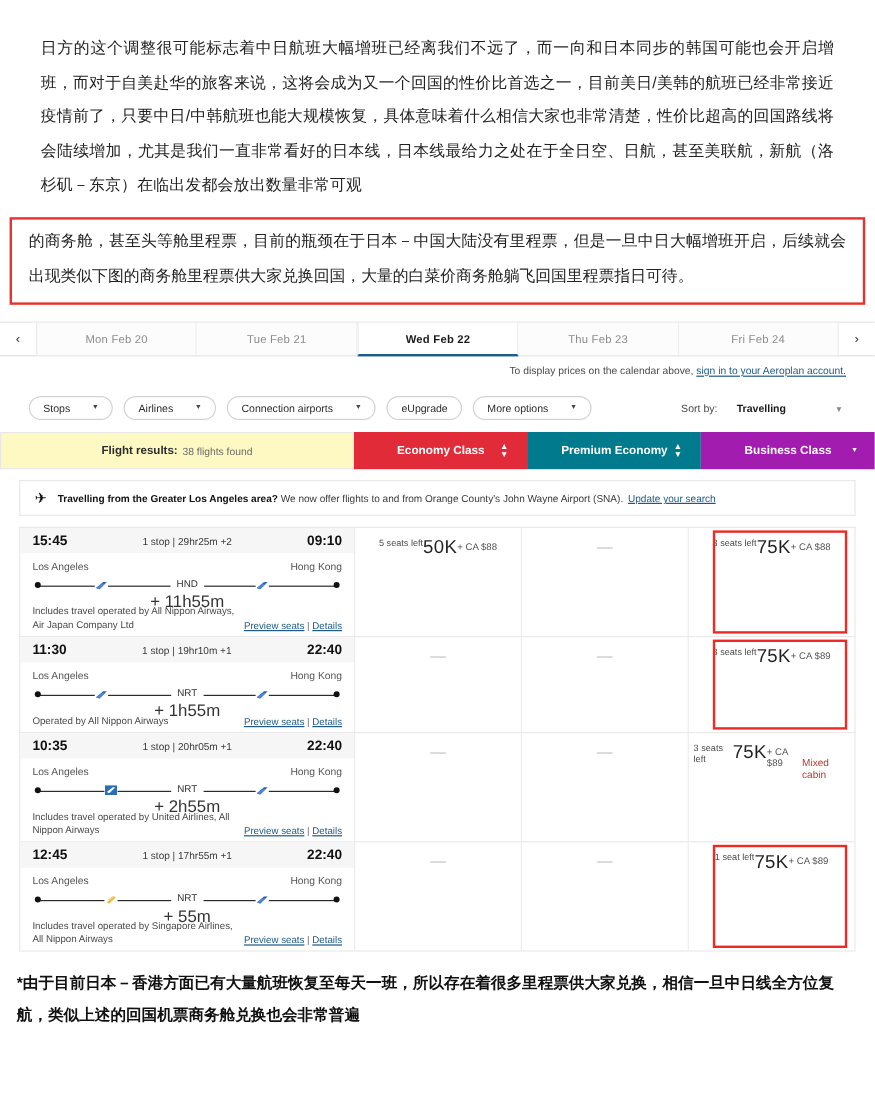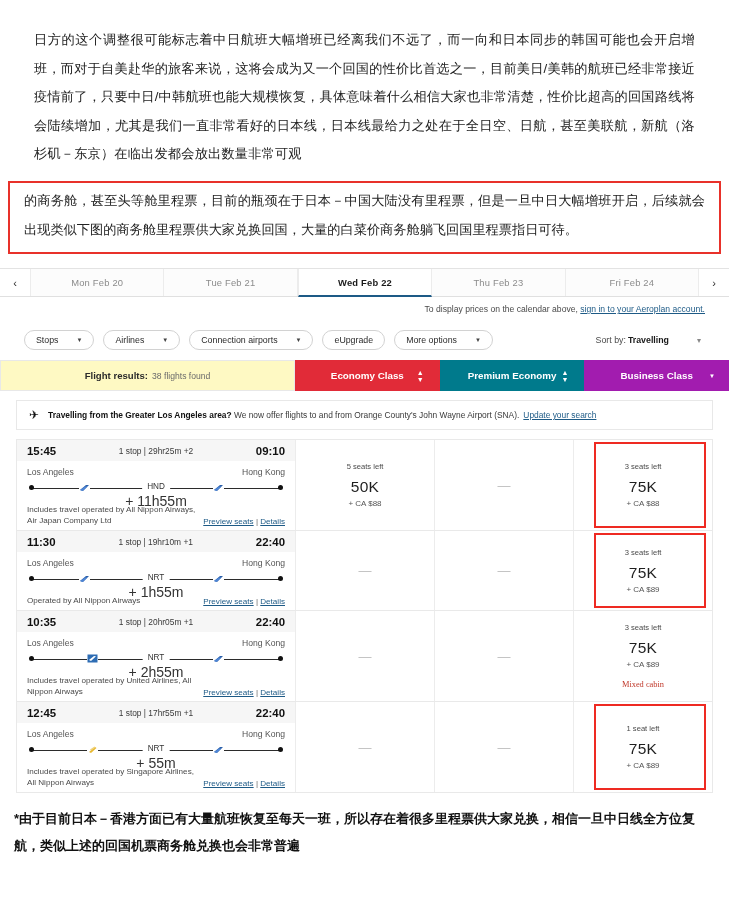--- a/index.html
+++ b/index.html
@@ -81,21 +81,21 @@
     padding: 16px 22px 10px 24px;
   }
   .pill {
     border:1px solid #d2d2d2; border-radius: 14px;
     padding: 4px 11px; font-size: 8.8px; color:#2b2b2b;
     background:#fff; white-space:nowrap; cursor:pointer;
     display:flex; align-items:center; gap:18px;
   }
   .caret { font-size:6px; color:#444; line-height:1; }
   .sortby {
-    margin-left:auto; display:flex; align-items:center; gap:2px;
+    margin-left:auto; display:flex; align-items:center; gap:16px;
     font-size:8.8px; color:#4a4a4a; padding-right: 6px;
   }
   .sortby b { color:#1a1a1a; }
   .sortby .caret2 { color:#888; font-size:8px; margin-left: 26px;}
 
   
   .results-bar { display:flex; height: 31px; }
   .results-left {
     flex: 0 0 295px; background:#fef9c3; border:1px solid #e8e8e8;
     display:flex; align-items:center; justify-content:center;
@@ -158,28 +158,28 @@
   .fnote {
     display:flex; justify-content:space-between; align-items:flex-end;
     font-size:8.1px; color:#4a4a4a; padding-top: 3px; gap: 6px;
   }
   .fnote .op { max-width: 170px; line-height: 11px; }
   .flinks { white-space:nowrap; color:#6b6b6b; font-size:8.1px; }
   .flinks a { color:#1d5a86; text-decoration:underline; }
 
   .fcell {
     flex:1; border-right:1px solid #ececec; position:relative;
-    display:flex; flex-direction:column; align-items:center; justify-content:center;
+    display:flex; flex-direction:row; align-items:flex-start; justify-content:center;
     padding: 8px 4px;
   }
   .fcell:last-child { border-right:none; }
   .seats { font-size:7.6px; color:#4a4a4a; margin-bottom: 7px; }
   .miles { font-size:15.5px; color:#1f1f1f; letter-spacing:.3px; }
   .cash { font-size:8px; color:#555; margin-top:3px; }
-  .mixed { font-size:8.4px; color:#c0392b; margin-top:11px;font-family:Liberation Serif, serif; }
+  .mixed { font-size:8.4px; color:#c0392b; margin-top:11px; }
   .dash { color:#bdbdbd; font-size:13px; }
   .redbox {
     position:absolute; top: 2px; bottom: 2px; left: 20px; right: 6px;
     border:2.2px solid #ee2a22; pointer-events:none;
   }
 
   
   .footnote {
     padding: 12px 14px 0 14px;
     font-size: 13px; line-height: 27px; font-weight: bold; color:#111;

